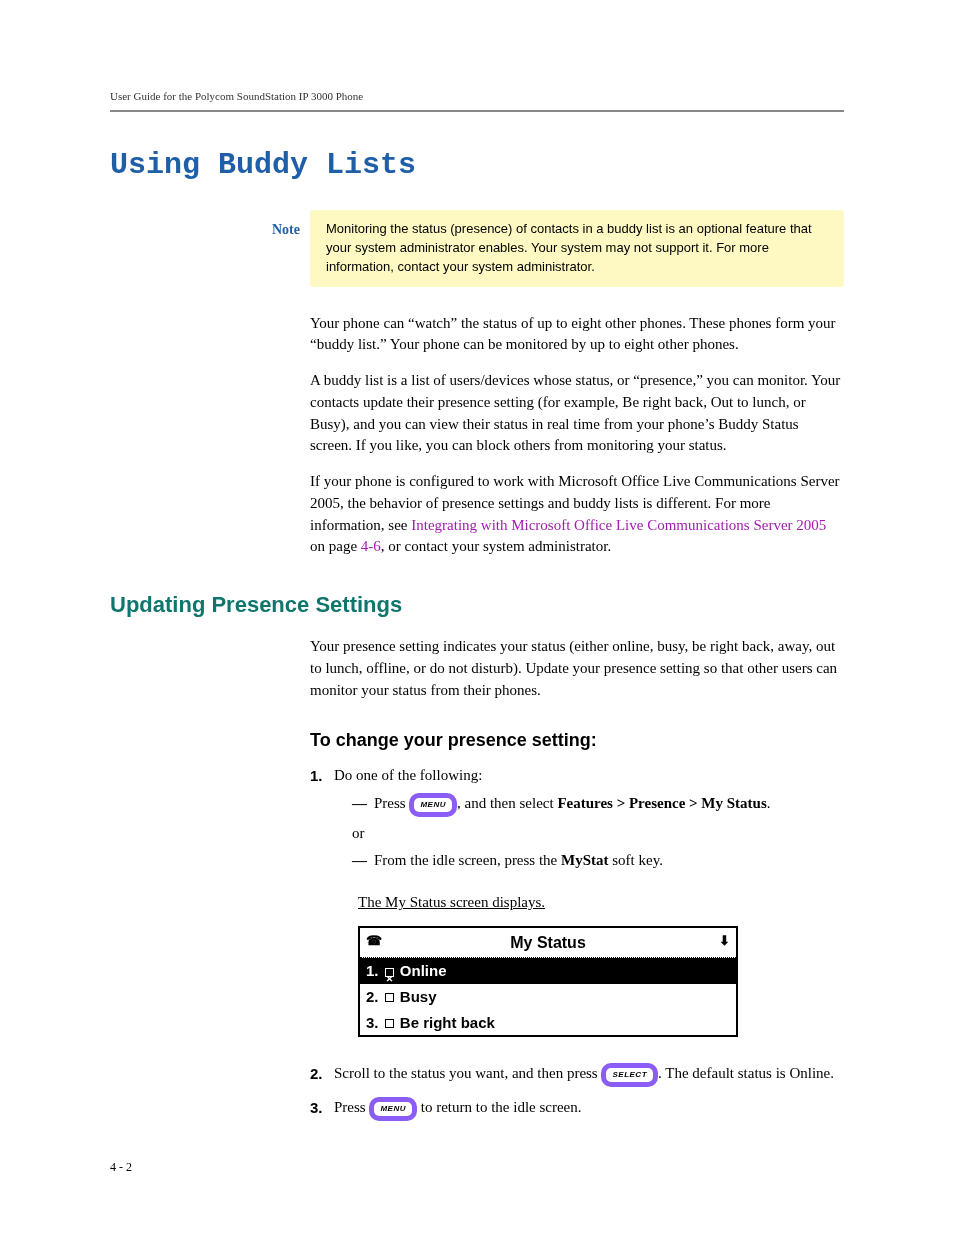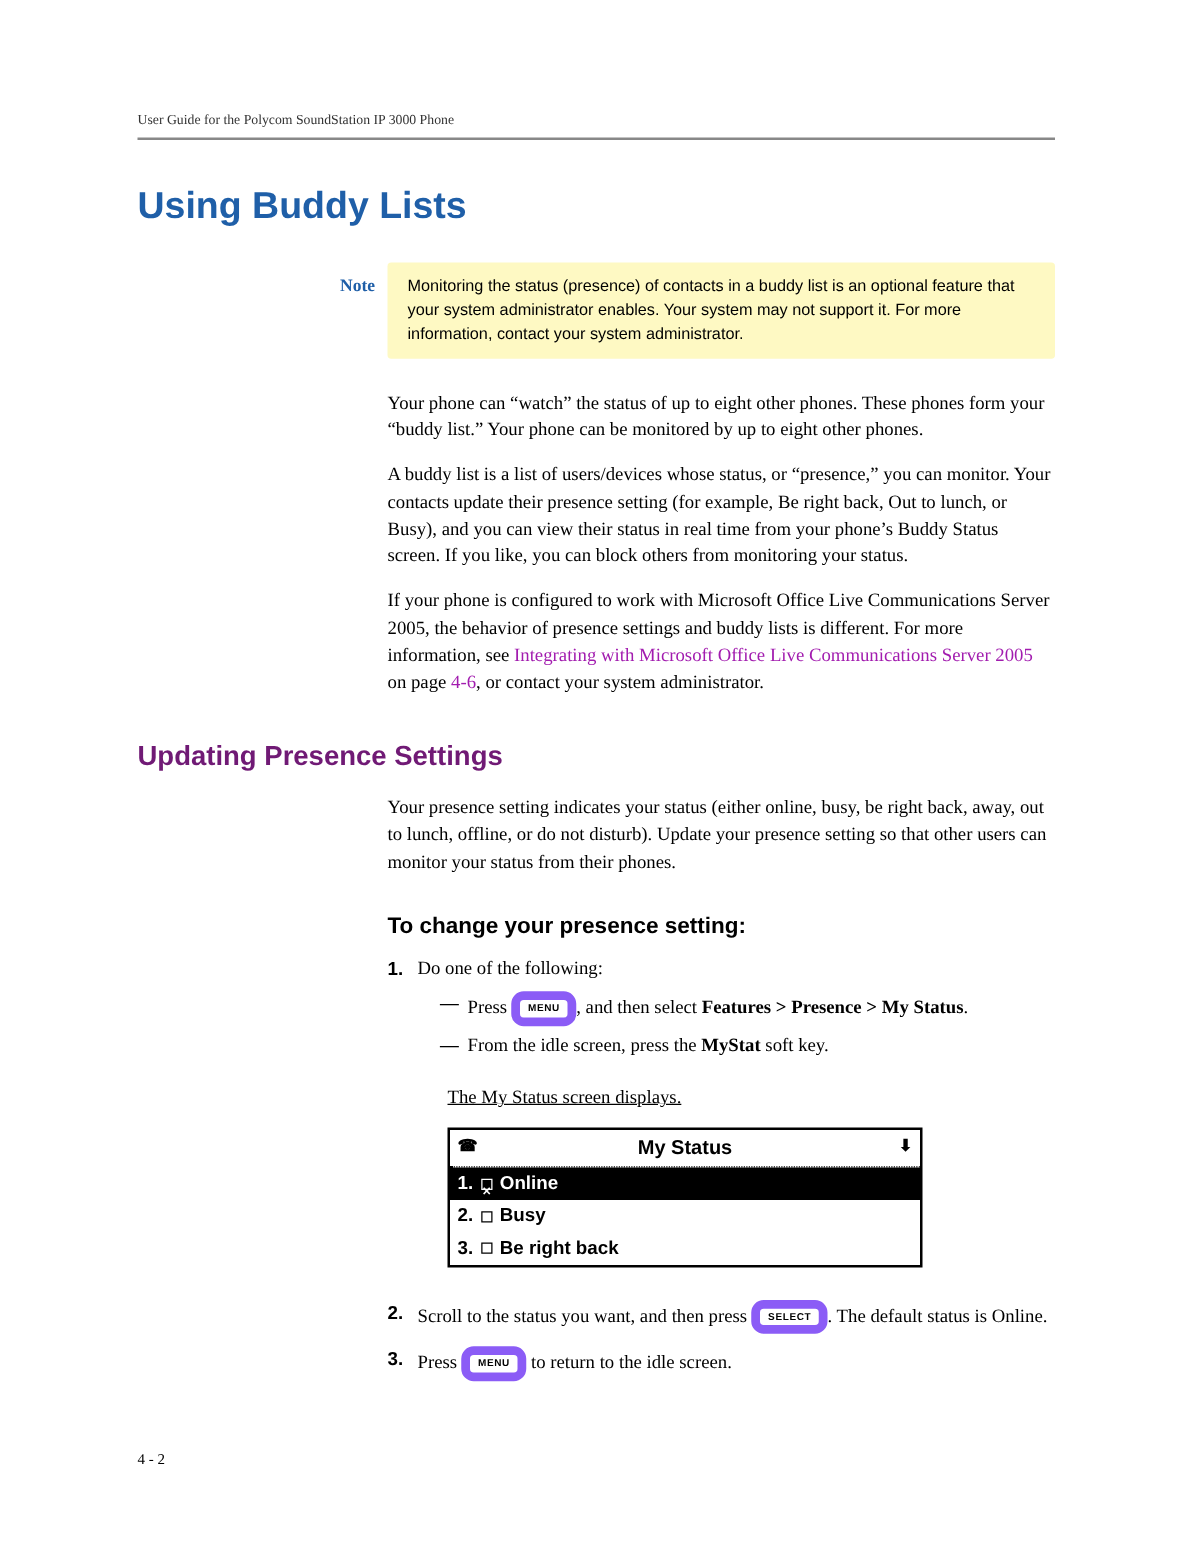--- a/index.html
+++ b/index.html
@@ -16,31 +16,31 @@
       font-size: 11px;
       color: #333;
       margin-bottom: 8px;
     }
     .header-rule {
       border: none;
       border-top: 2px solid #888;
       margin-bottom: 36px;
     }
     .h1 {
-      font-family: Liberation Sans, sans-serif;
+      font-family: Liberation Mono, monospace;
       font-size: 30px;
       font-weight: 600;
       color: #1f5fa8;
       margin-bottom: 28px;
     }
     .h2 {
       font-family: Futura, "Trebuchet MS", Arial, sans-serif;
       font-size: 22px;
       font-weight: 600;
-      color: #701a75;
+      color: #0f766e;
       margin: 34px 0 18px 0;
     }
     .note-box {
       background: #fef9c3;
       margin-left: 200px;
       margin-bottom: 26px;
       padding: 10px 16px;
       border-radius: 3px;
       position: relative;
       font-family: Arial, Helvetica, sans-serif;
@@ -79,28 +79,29 @@
       flex-shrink: 0;
     }
     .step-body { flex: 1; }
     .dash-item { display: flex; margin: 6px 0 6px 18px; }
     .dash-mark { width: 22px; flex-shrink: 0; font-weight: bold; }
     .dash-body { flex: 1; }
     .or-line { margin: 6px 0 6px 18px; }
     .after-list { margin: 20px 0 10px 24px; text-decoration: underline; }
     .btn-oval {
       display: inline-block;
-      border: 7px solid #8b5cf6;
+      border: 5px solid #8b5cf6;
       border-radius: 10px;
       font-size: 8px;
       font-family: Arial, sans-serif;
       font-weight: bold;
       padding: 1px 6px;
       vertical-align: middle;
       letter-spacing: 0.5px;
+      font-style: italic;
     }
     .strong { font-weight: bold; }
     .screenshot {
       width: 380px;
       margin: 12px 0 16px 24px;
       border: 2px solid #000;
       font-family: Arial, sans-serif;
       font-weight: bold;
     }
     .screenshot-title {
@@ -171,20 +172,21 @@
   <div class="ol-step">
     <div class="step-num">1.</div>
     <div class="step-body">
       <div>Do one of the following:</div>
       <div class="dash-item">
         <div class="dash-mark">—</div>
         <div class="dash-body">
           <span>Press </span><span class="btn-oval">MENU</span><span>, and then select </span><span class="strong">Features &gt; Presence &gt; My Status</span><span>.</span>
         </div>
       </div>
+      <div class="or-line">or</div>
       <div class="dash-item">
         <div class="dash-mark">—</div>
         <div class="dash-body">
           <span>From the idle screen, press the </span><span class="strong">MyStat</span><span> soft key.</span>
         </div>
       </div>
       <div class="after-list">The My Status screen displays.</div>
 
       <div class="screenshot">
         <div class="screenshot-title">

